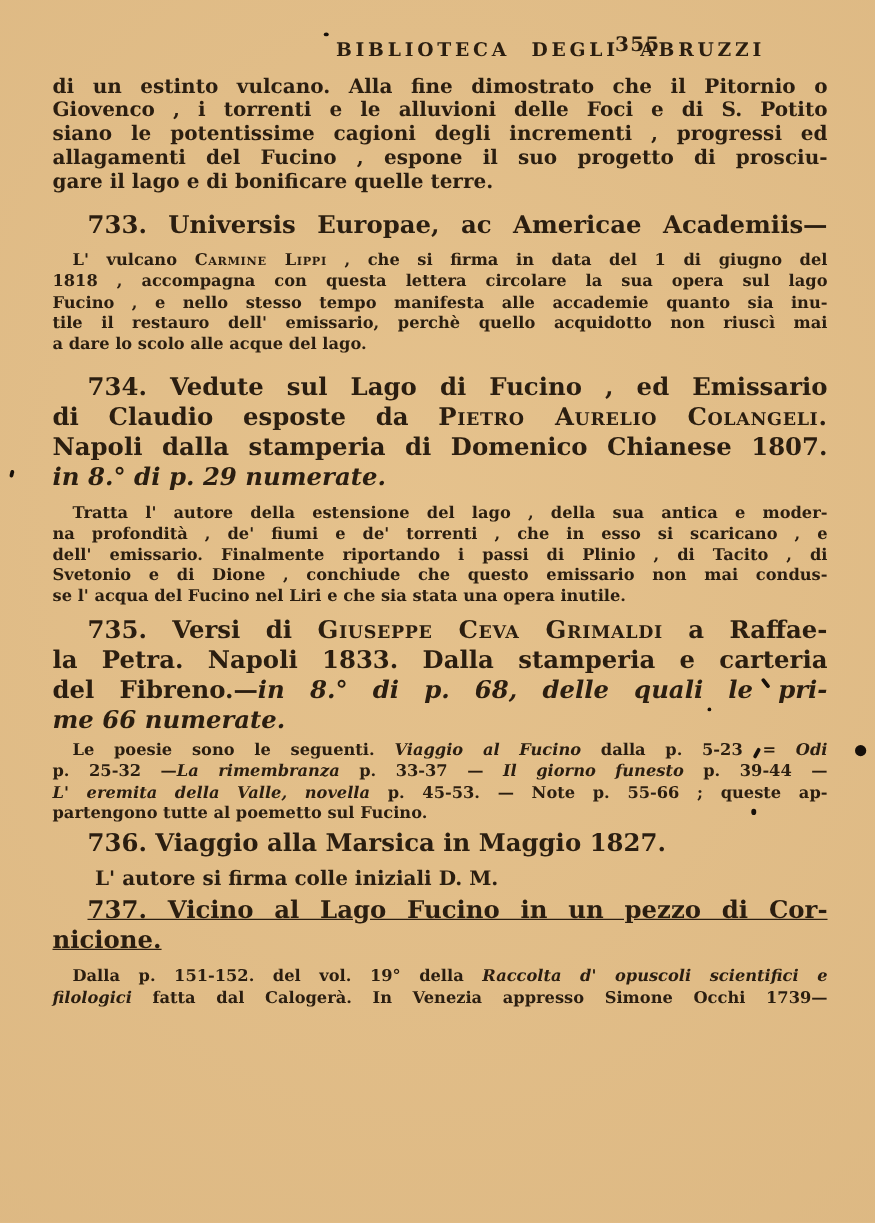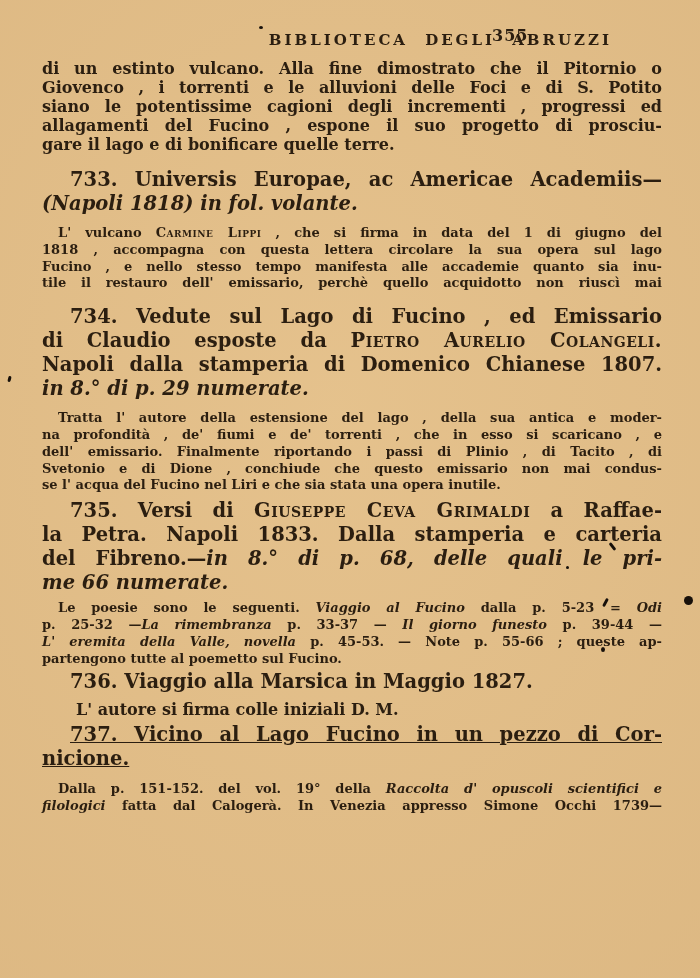--- a/index.html
+++ b/index.html
@@ -60,27 +60,27 @@
   <div id="content">
       <div class="para body">
         <div class="line"><span>di un estinto vulcano. Alla fine dimostrato che il Pitornio o</span></div>
         <div class="line"><span>Giovenco , i torrenti e le alluvioni delle Foci e di S. Potito</span></div>
         <div class="line"><span>siano le potentissime cagioni degli incrementi , progressi ed</span></div>
         <div class="line"><span>allagamenti del Fucino , espone il suo progetto di prosciu-</span></div>
         <div class="line last"><span>gare il lago e di bonificare quelle terre.</span></div>
       </div>
       <div class="para entry" style="margin-top: 14px;">
         <div class="line" style="text-indent: 28px;"><span>733. Universis Europae, ac Americae Academiis—</span></div>
-        <div class="line last"><span class="it">(Napoli 1818) in fol. volante.</span></div>
       </div>
       <div class="para note" style="margin-top: 9px;">
         <div class="line" style="text-indent: 16px;"><span>L' vulcano </span><span class="sc">Carmine Lippi</span><span> , che si firma in data del 1 di giugno del</span></div>
         <div class="line"><span>1818 , accompagna con questa lettera circolare la sua opera sul lago</span></div>
         <div class="line"><span>Fucino , e nello stesso tempo manifesta alle accademie quanto sia inu-</span></div>
         <div class="line"><span>tile il restauro dell' emissario, perchè quello acquidotto non riuscì mai</span></div>
+        <div class="line last"><span>a dare lo scolo alle acque del lago.</span></div>
       </div>
       <div class="para entry" style="margin-top: 13px;">
         <div class="line" style="text-indent: 28px;"><span>734. Vedute sul Lago di Fucino , ed Emissario</span></div>
         <div class="line"><span>di Claudio esposte da </span><span class="sc">Pietro Aurelio Colangeli.</span></div>
         <div class="line"><span>Napoli dalla stamperia di Domenico Chianese 1807.</span></div>
         <div class="line last"><span class="it">in 8.° di p. 29 numerate.</span></div>
       </div>
       <div class="para note" style="margin-top: 9px;">
         <div class="line" style="text-indent: 16px;"><span>Tratta l' autore della estensione del lago , della sua antica e moder-</span></div>
         <div class="line"><span>na profondità , de' fiumi e de' torrenti , che in esso si scaricano , e</span></div>

